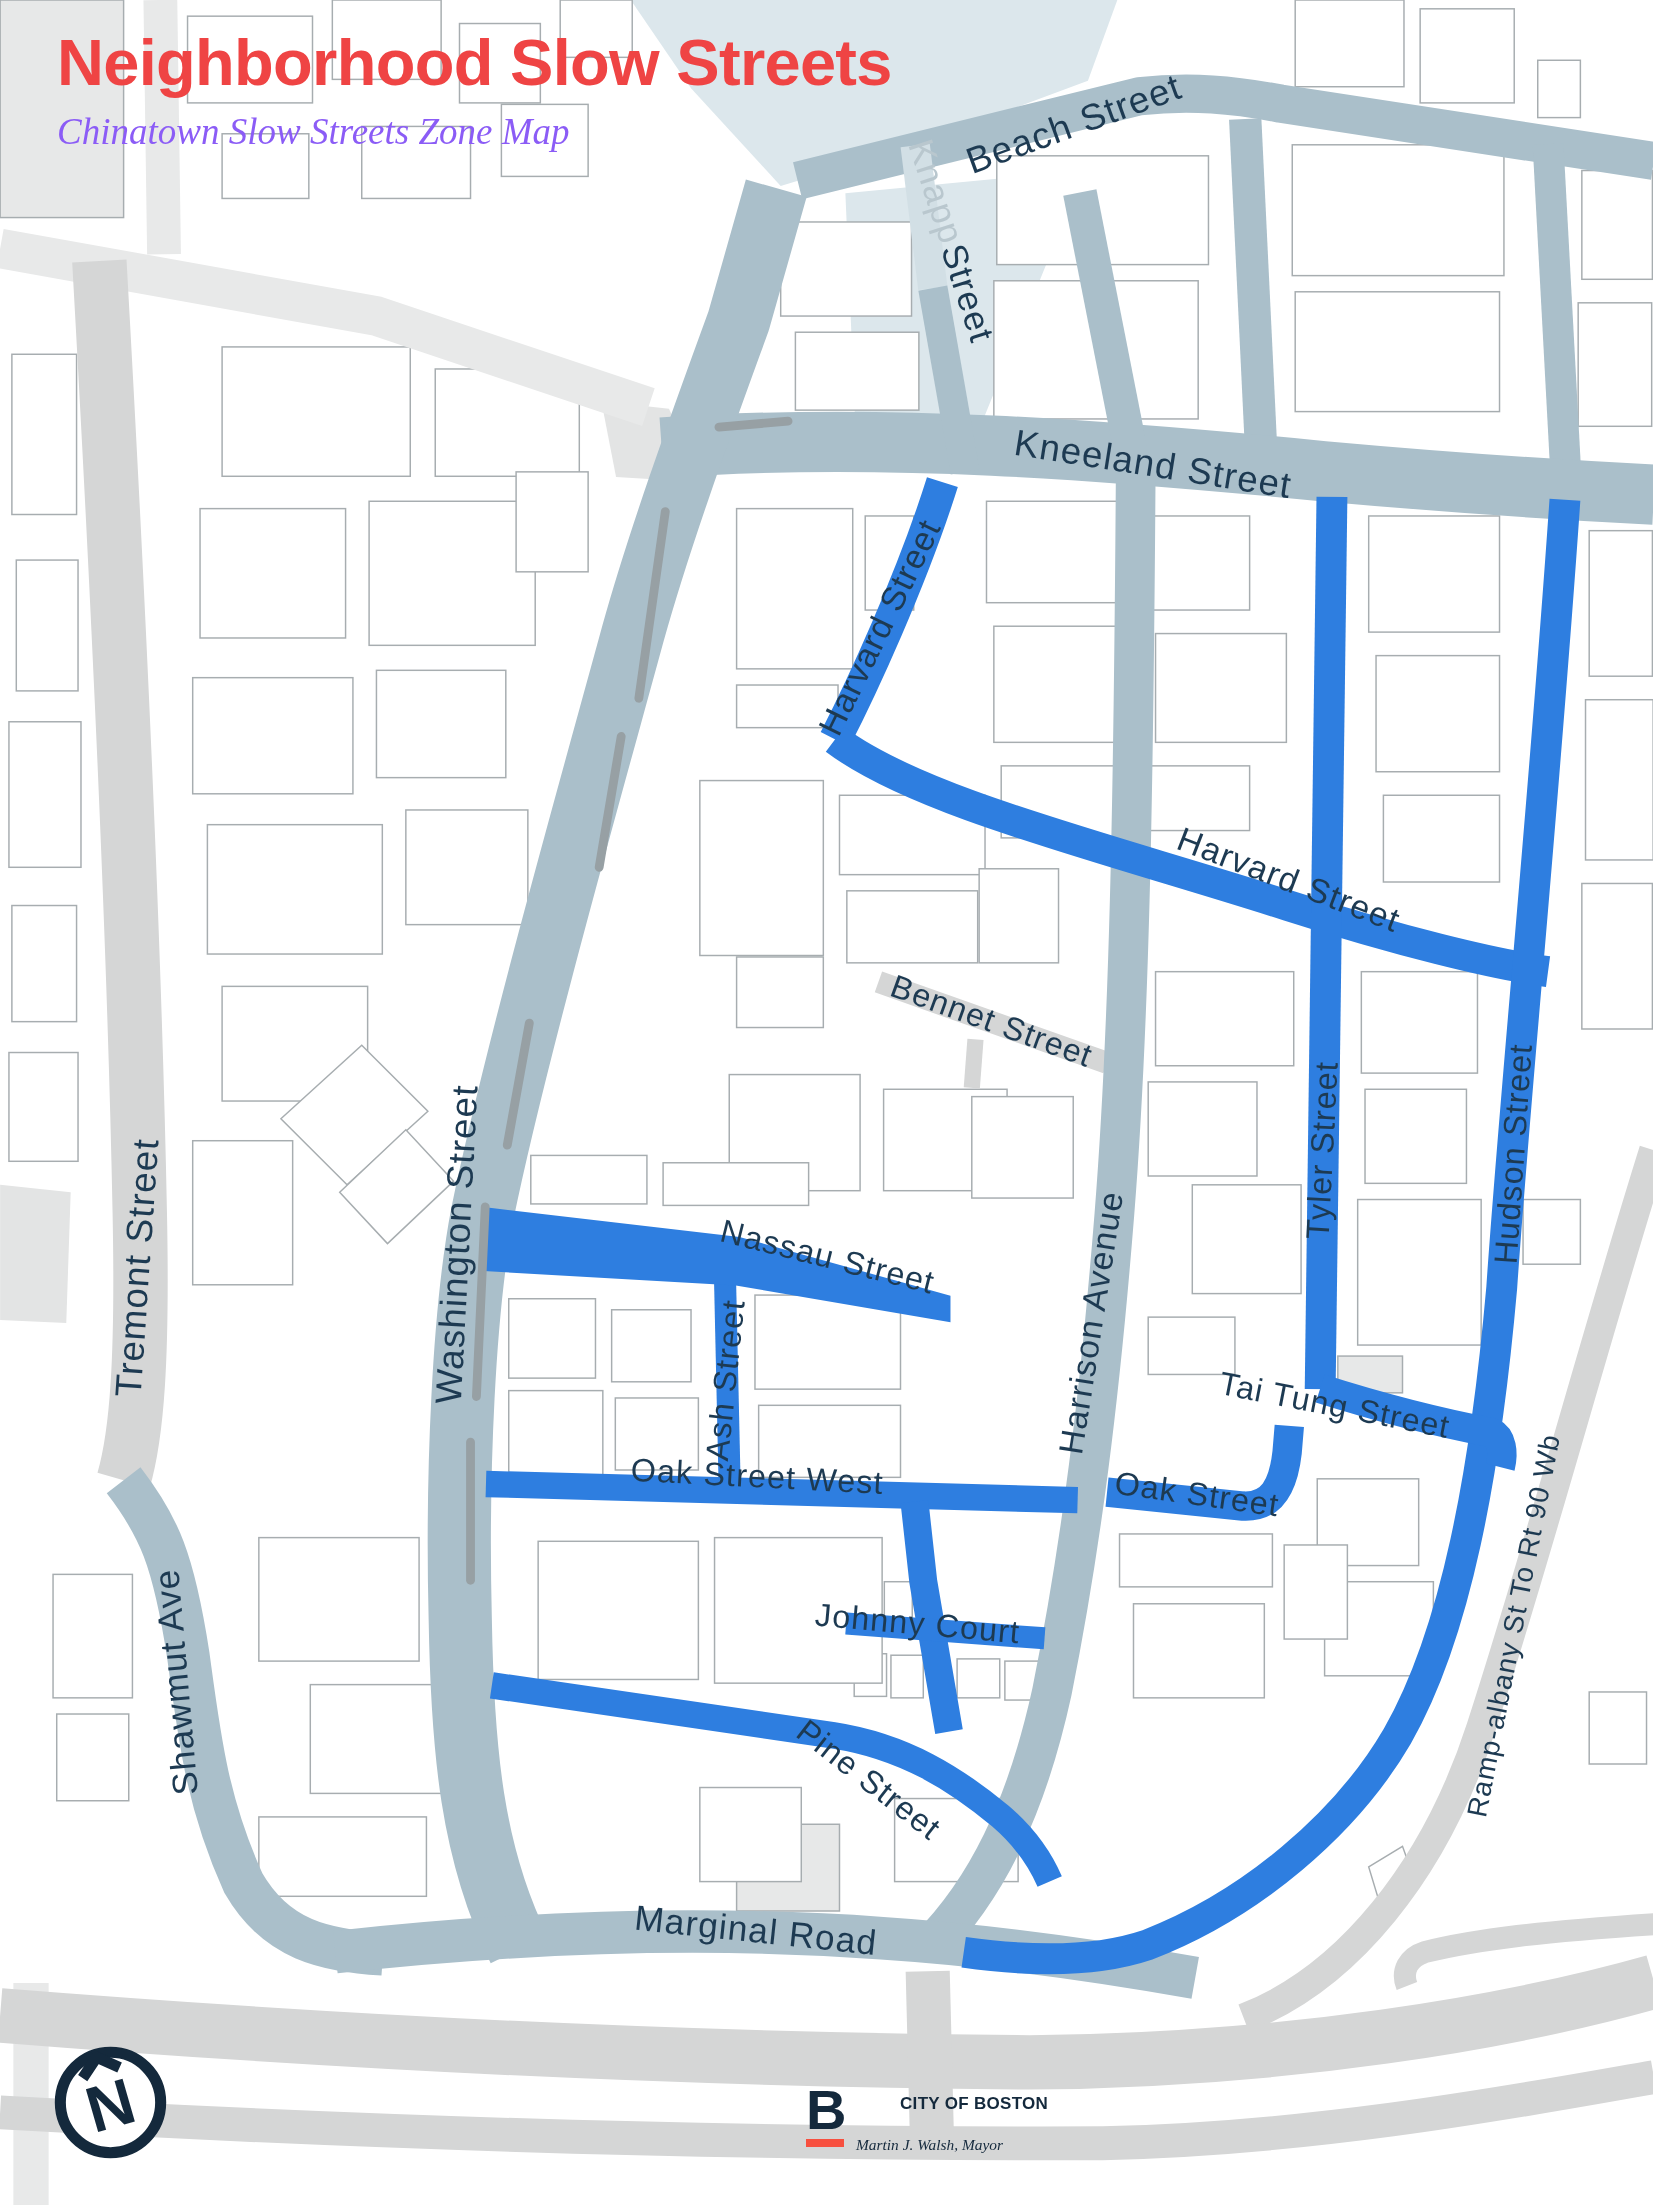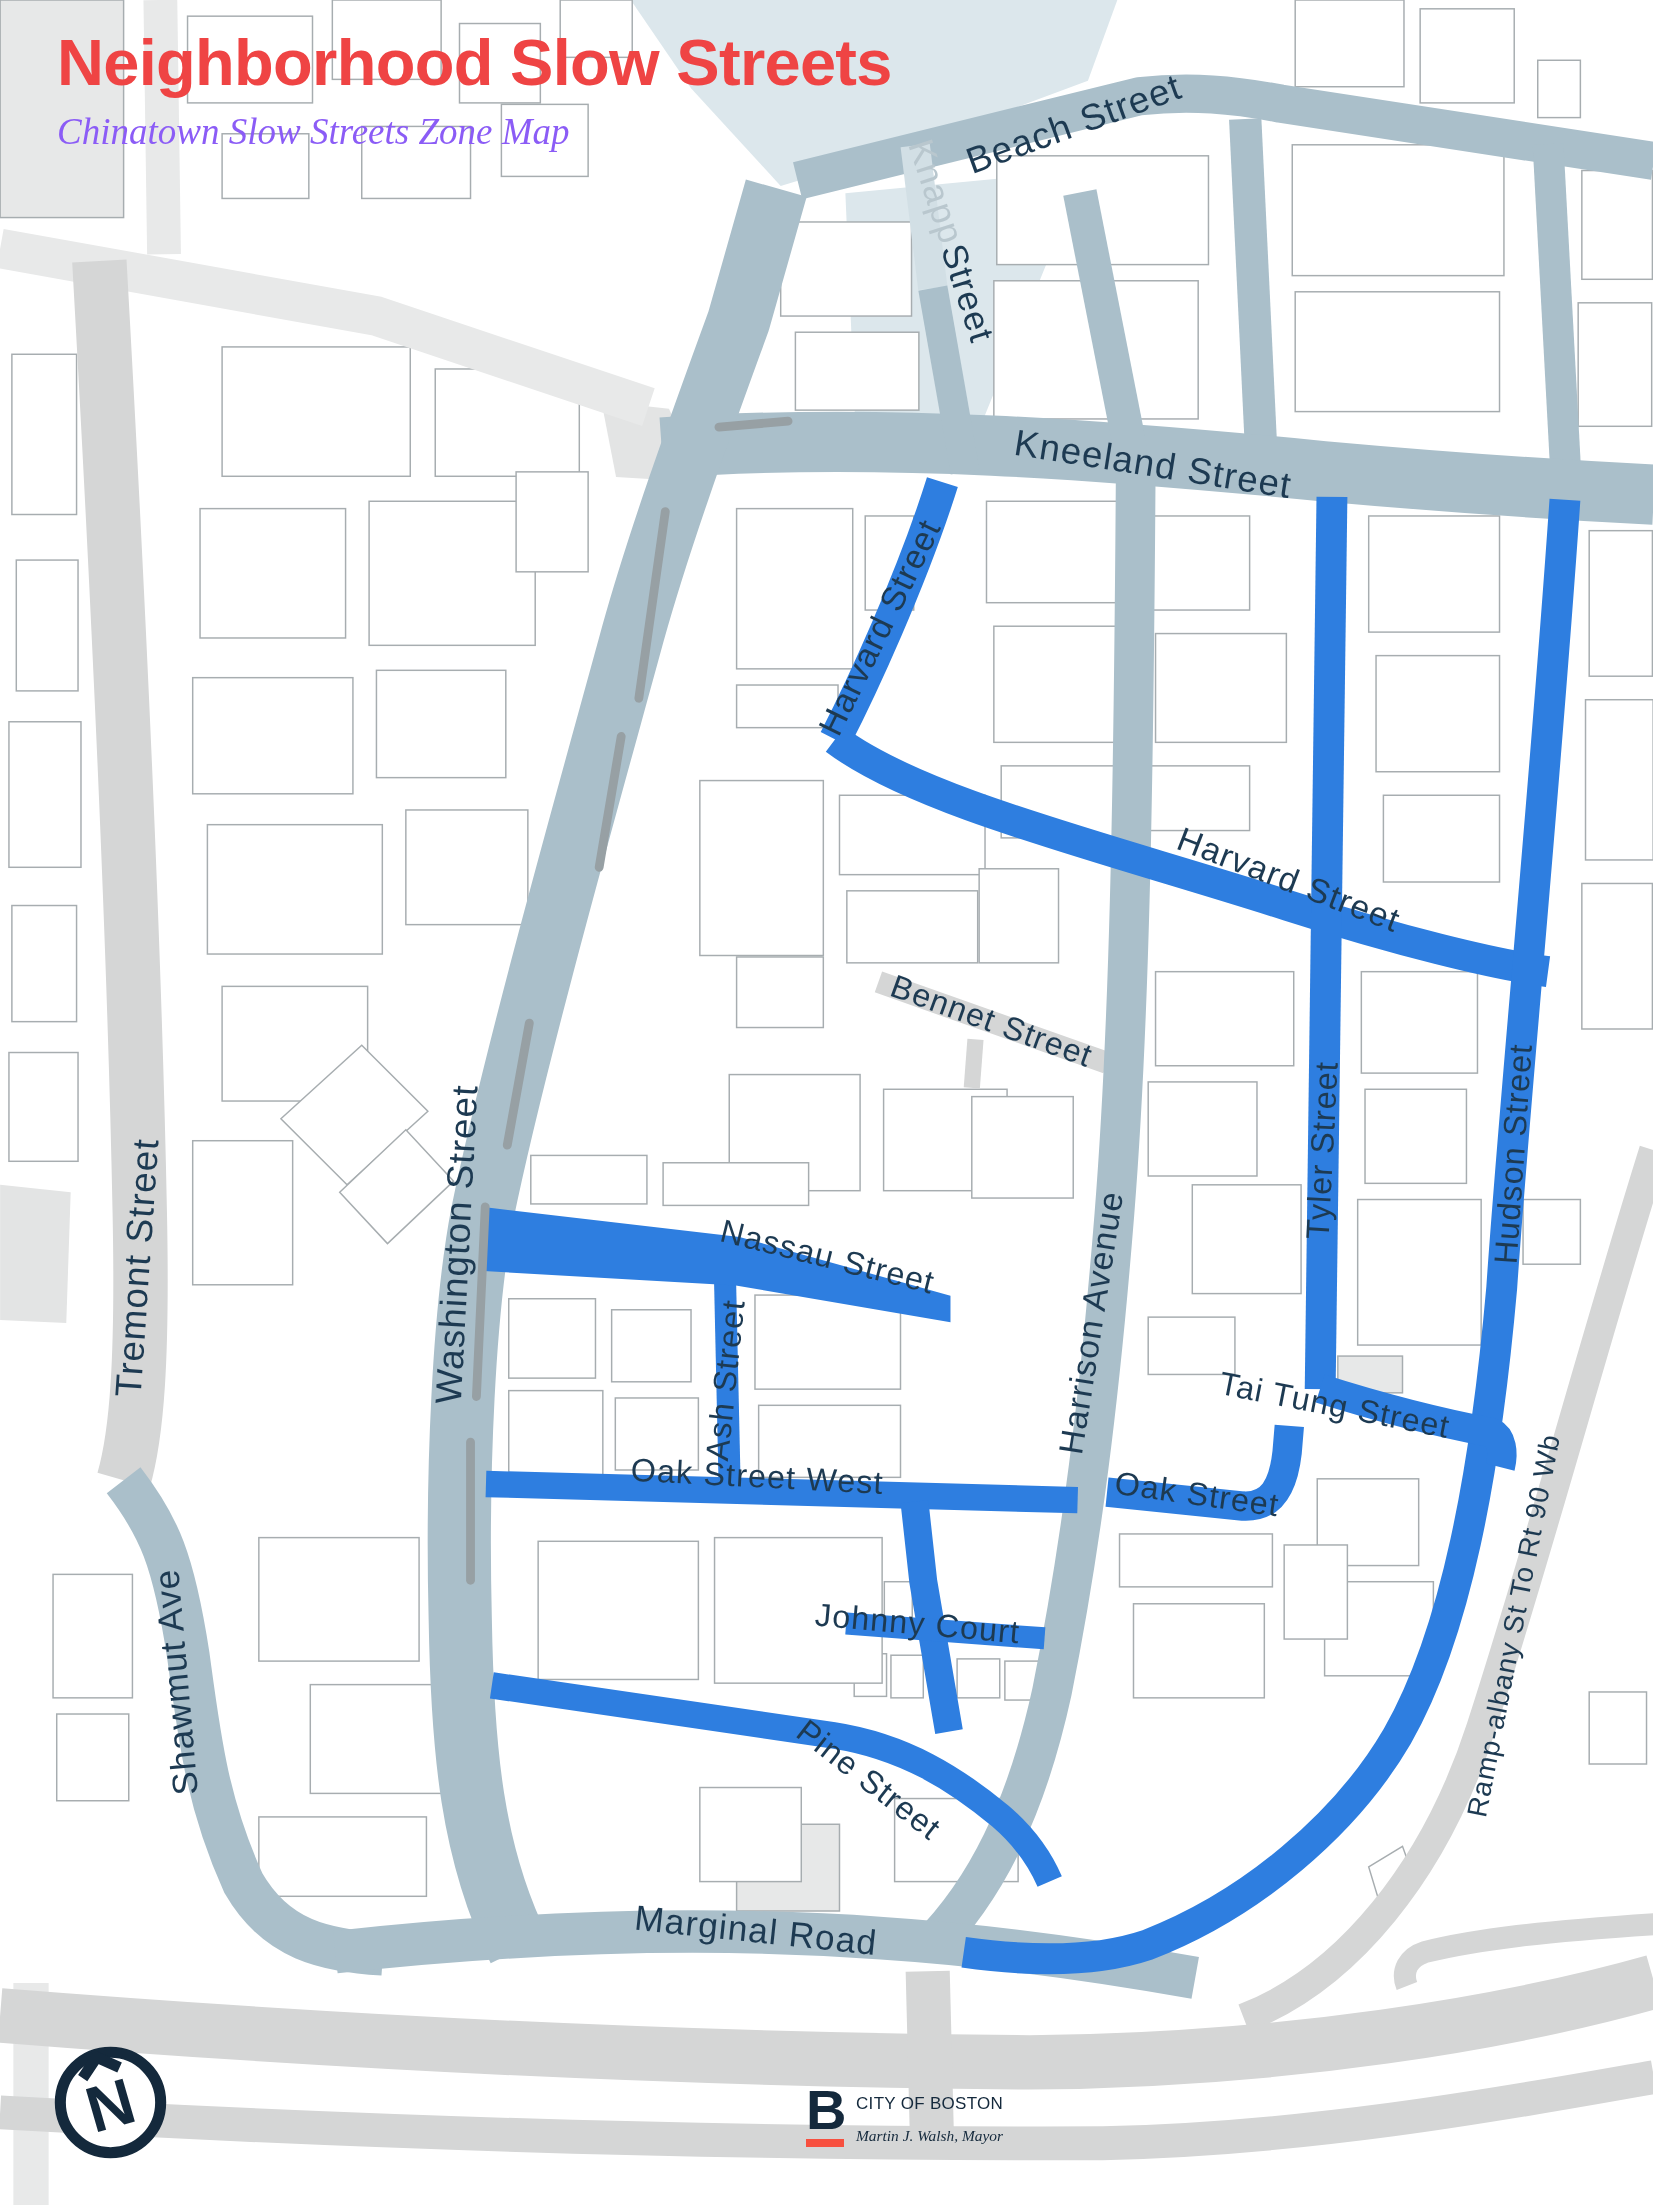--- a/index.html
+++ b/index.html
@@ -11,22 +11,22 @@
   #map{position:absolute;left:0;top:0;}
   .hdr{position:absolute;left:57px;top:29px;z-index:5;}
   .title{font-size:65px;font-weight:bold;color:#ef4444;letter-spacing:-0.7px;line-height:1.05;}
   .subtitle{font-family:"Liberation Serif", serif;font-style:italic;font-size:37px;color:#8b5cf6;margin-top:13px;}
   .compass{position:absolute;left:50px;top:2042px;z-index:5;}
   .footer{position:absolute;left:806px;top:2088px;z-index:5;display:flex;gap:32px;color:#14293c;}
   .logo-block{display:flex;gap:11.8px;align-items:flex-start;}
   .logo-icon{display:flex;flex-direction:column;align-items:center;}
   .big-b{font-size:56px;font-weight:bold;line-height:0.8;color:#14293c;letter-spacing:-2.2px;}
   .red-bar{height:8px;width:100%;margin-top:5.9px;}
-  .logo-texts .name{font-weight:normal;font-size:17px;letter-spacing:0.3px;margin-top:5.9px;white-space:nowrap;}
-  .logo-texts .person{font-family:"Liberation Serif", serif;font-style:italic;font-size:15.4px;margin-top:13px;white-space:nowrap;}
+  .logo-texts .name{font-weight:bold;font-size:17px;letter-spacing:0.3px;margin-top:5.9px;white-space:nowrap;margin-left:44px;}
+  .logo-texts .person{font-family:"Liberation Serif", serif;font-style:italic;font-size:15.4px;margin-top:22px;white-space:nowrap;}
 </style>
 </head>
 <body>
 
 <div class="page">
 
   <svg id="map" width="1654" height="2205" viewBox="0 0 2250 3000">
       <rect x="0" y="0" width="2250" height="3000" fill="#ffffff"></rect>
       <g>
         <path d="M858,0 L1520,0 L1480,110 L1246,197 L1062,253 L940,120 Z" fill="#dce7ec"></path>

